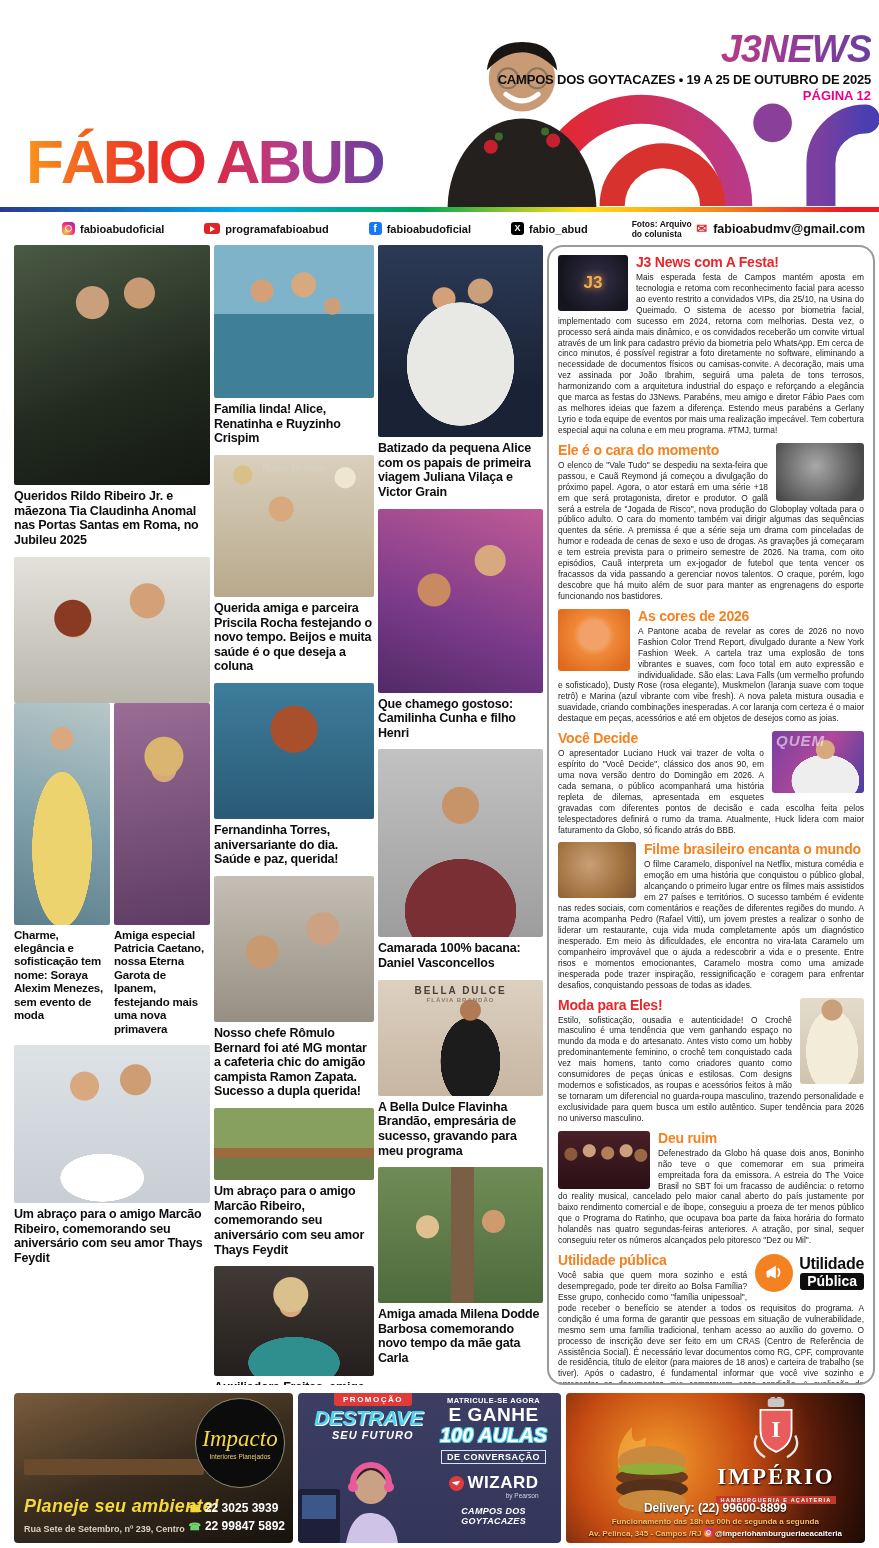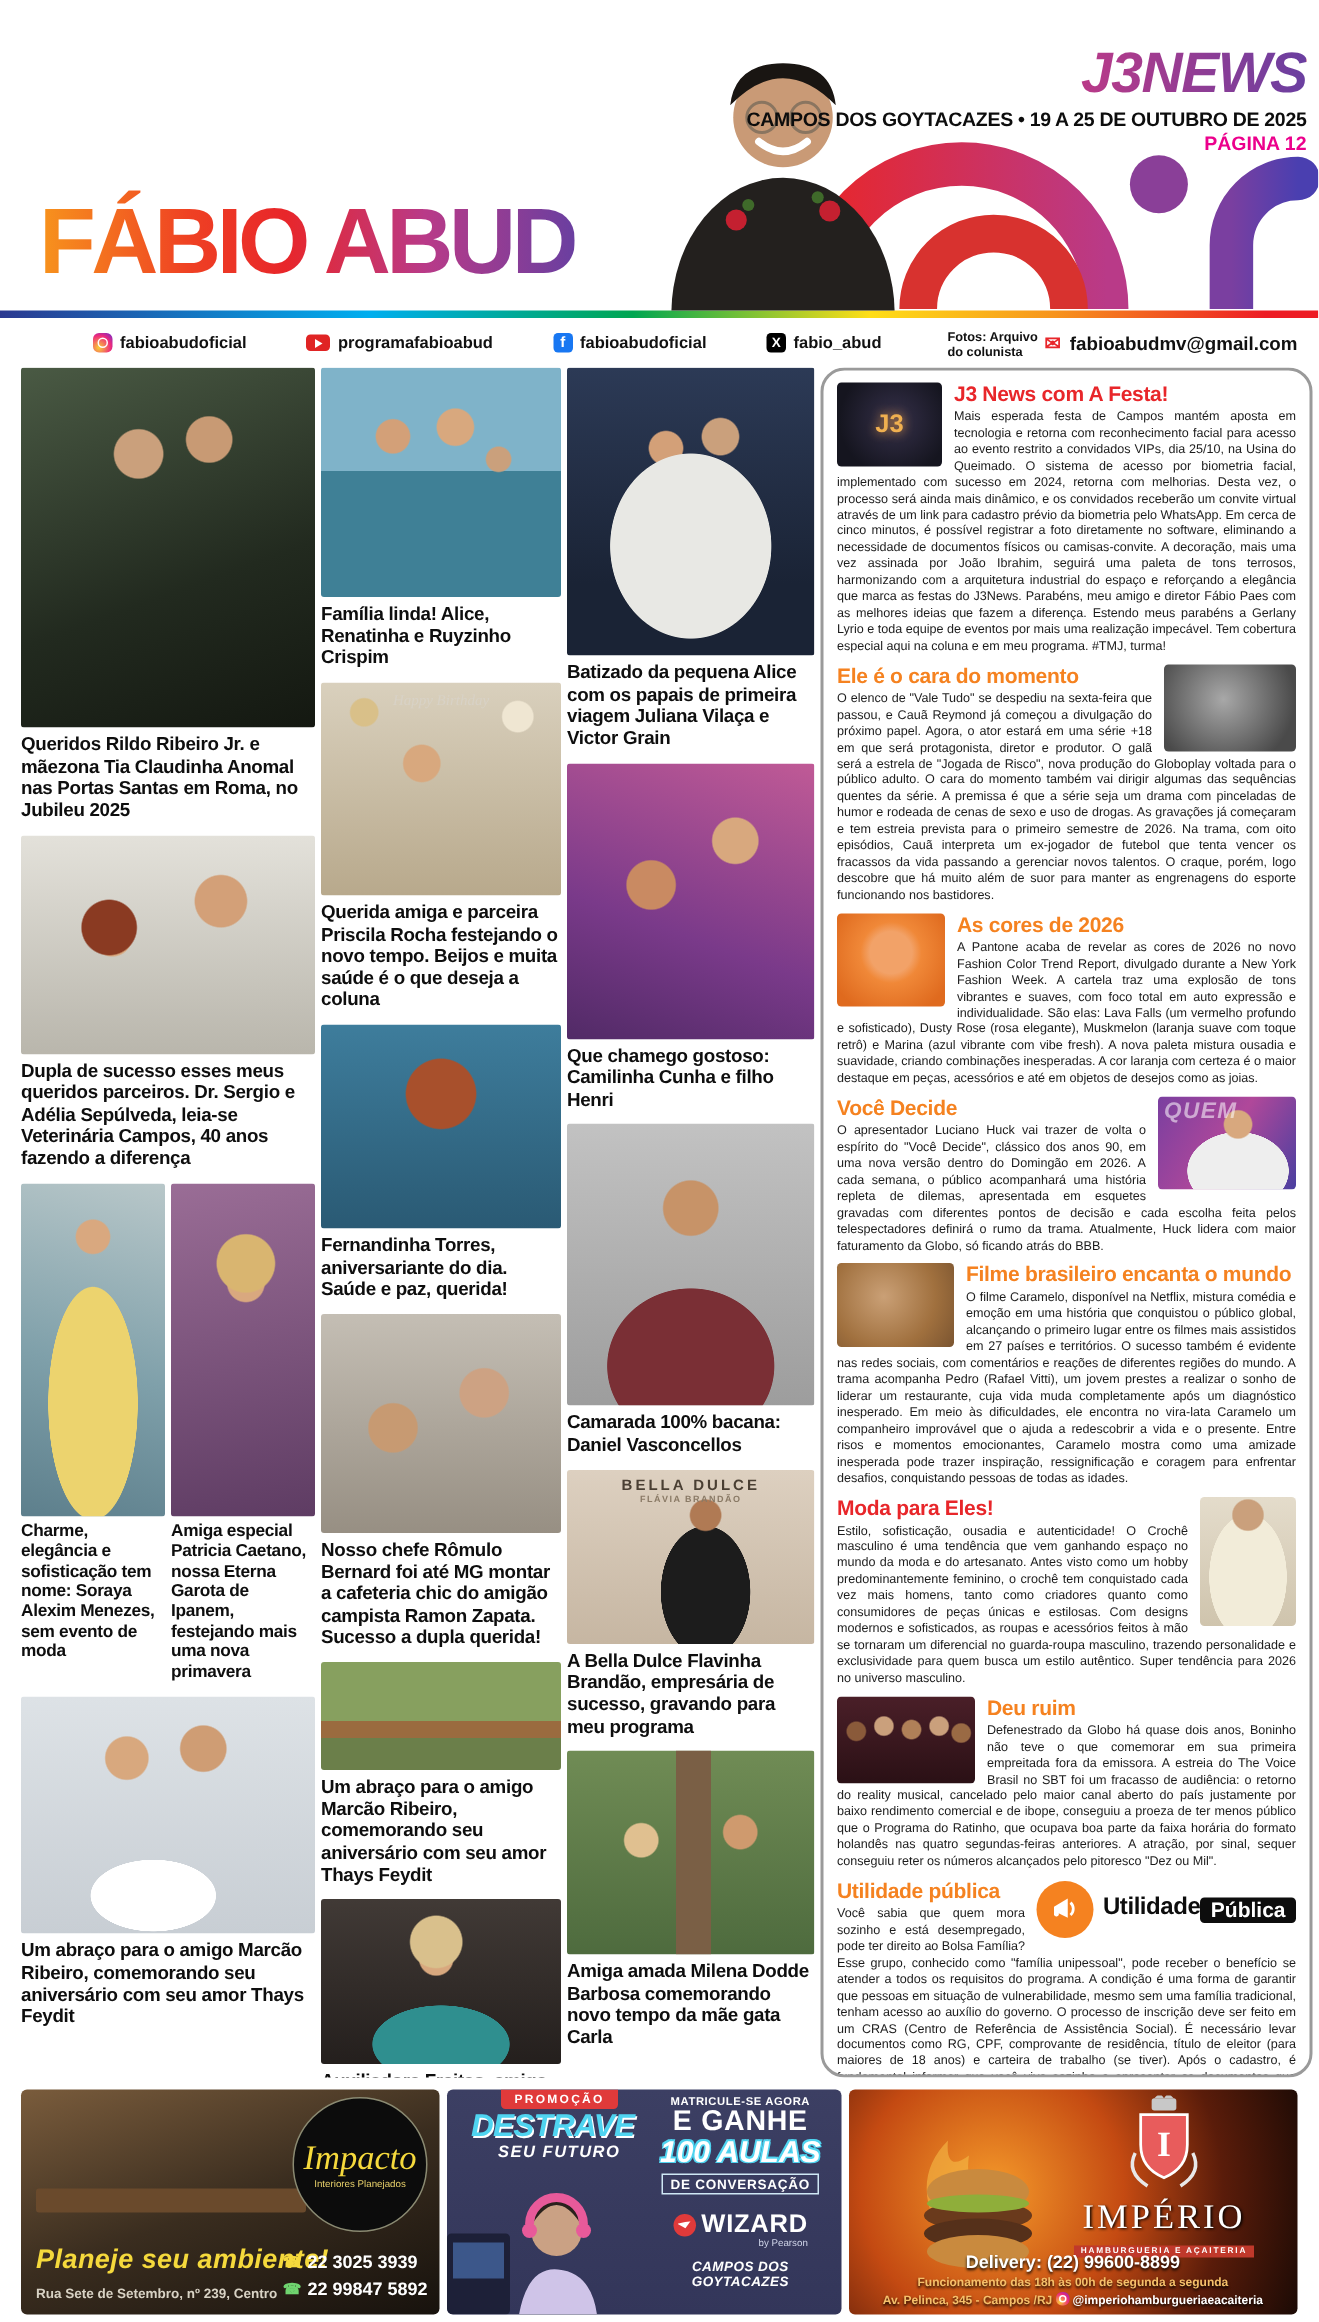--- a/index.html
+++ b/index.html
@@ -83,21 +83,21 @@
   .a1txt{position:absolute;inset:0;display:flex;align-items:center;justify-content:center;color:#f0b050;font-weight:900;font-size:17px;text-shadow:0 0 7px #f0a040}
   .a2{width:88px;height:58px;background:radial-gradient(circle at 45% 40%,#a8a8a8,#4a4a4a 80%)}
   .a3{width:72px;height:62px;background:radial-gradient(circle at 50% 42%,#f2a268 0 14px,#f08838 40%,#df6a1e 85%)}
   .a4{width:92px;height:62px;background:radial-gradient(circle at 58% 30%,#d8a87e 0 9px,transparent 10px),radial-gradient(ellipse 34px 26px at 58% 80%,#eee 0 99%,transparent 100%),linear-gradient(120deg,#7a3fa0,#b0489a 50%,#4a3fa0)}
   .a4txt{position:absolute;top:1px;left:4px;color:rgba(255,255,255,.55);font-weight:900;font-size:15px;letter-spacing:1px;font-style:italic}
   .a5{width:78px;height:56px;background:radial-gradient(circle at 40% 40%,#caa076,#a0703e 60%,#7a5430)}
   .a6{width:64px;height:86px;background:radial-gradient(circle at 50% 14%,#caa07c 0 10px,transparent 11px),radial-gradient(ellipse 26px 42px at 50% 62%,#f2ecd9 0 99%,transparent 100%),linear-gradient(180deg,#e4dccb,#cfc4ad)}
   .a7{width:92px;height:58px;background:radial-gradient(circle at 14% 40%,#8a5a3a 0 6px,transparent 7px),radial-gradient(circle at 34% 34%,#caa07c 0 6px,transparent 7px),radial-gradient(circle at 54% 38%,#b08058 0 6px,transparent 7px),radial-gradient(circle at 74% 34%,#caa07c 0 6px,transparent 7px),radial-gradient(circle at 90% 42%,#9a6a44 0 6px,transparent 7px),linear-gradient(180deg,#4a1f28,#2a1015)}
   .up-badge{float:right;display:flex;align-items:center;gap:6px;margin:2px 0 4px 8px}
   .up-icon{width:38px;height:38px;background:#f58220;border-radius:50%;display:flex;align-items:center;justify-content:center}
-  .up-words{display:flex;flex-direction:row;align-items:flex-start;line-height:1}
+  .up-words{display:flex;flex-direction:column;align-items:flex-end;line-height:1}
   .up1{font-size:16px;font-weight:800;color:#0d0d0d;letter-spacing:-0.3px}
   .up2{font-size:14px;font-weight:800;color:#fff;background:#0d0d0d;padding:1px 7px 2px;border-radius:3px;margin-top:1px}
 
   
   .ads{display:flex;gap:5px;padding:8px 14px 0}
   .ad{height:150px;border-radius:4px;position:relative;overflow:hidden}
   .ad-impacto{width:287px;background:linear-gradient(160deg,#7a5c3c,#3a2d1f 50%,#17120d)}
   .ad-impacto::before{content:"";position:absolute;left:10px;top:66px;width:180px;height:16px;background:#6a4a2c;border-radius:2px}
   .imp-logo{position:absolute;top:5px;right:8px;width:88px;height:88px;border-radius:50%;background:#0c0c0c;border:1.5px solid #8a8a72;display:flex;flex-direction:column;align-items:center;justify-content:center;text-align:center}
   .imp-brand{font-family:"Liberation Serif",serif;font-style:italic;font-size:23px;color:#f5d93c}
@@ -123,21 +123,21 @@
   .wz-bird{width:15px;height:15px;border-radius:50%;background:#e03a3a;position:relative;flex:0 0 auto}
   .wz-bird::after{content:"";position:absolute;left:3px;top:5px;width:9px;height:5px;background:#fff;clip-path:polygon(0 40%,100% 0,60% 100%)}
   .wz-brand{font-size:17px;font-weight:900;letter-spacing:0.5px}
   .wz-pearson{font-size:6.5px;color:#cfd4e8;text-align:right;padding-right:18px;margin-top:-1px}
   .wz-city{font-size:9px;font-weight:700;font-style:italic;margin-top:7px;letter-spacing:0.3px}
 
   .ad-imperio{width:308px;background:radial-gradient(circle at 32% 45%,#f59a2a,#c44a12 40%,#5a1c0a 70%,#1b0a05 100%)}
   .imp-burger{position:absolute;left:26px;top:16px;width:120px;height:120px}
   .imper-block{position:absolute;right:14px;top:4px;width:150px;text-align:center}
   .imper-shield{width:56px;height:64px}
-  .imper-name{font-family:"Liberation Serif",serif;font-size:23px;font-weight:400;color:#fff;letter-spacing:2px;text-shadow:1px 1px 2px #000;line-height:1}
+  .imper-name{font-family:"Liberation Serif",serif;font-size:23px;font-weight:700;color:#fff;letter-spacing:2px;text-shadow:1px 1px 2px #000;line-height:1}
   .imper-sub{display:inline-block;font-size:5.5px;font-weight:700;color:#fff;background:#c0392b;padding:1px 5px;letter-spacing:1.2px;margin-top:2px}
   .imper-lines{position:absolute;left:0;right:0;bottom:5px;text-align:center;text-shadow:0 1px 2px #000}
   .imper-del{font-size:12px;font-weight:800;color:#fff}
   .imper-hours{font-size:8px;font-weight:700;color:#f5c06a;margin-top:2px}
   .imper-addr{font-size:8px;font-weight:700;color:#f5c06a;margin-top:2px}
   .imper-addr .handle{color:#fff}
 </style>
 </head>
 <body>
 
@@ -213,21 +213,20 @@
 
   <main class="content">
 
     <div class="col col1">
       <figure>
         <div class="ph c1p1" style="height:240px"></div>
         <figcaption class="cap">Queridos Rildo Ribeiro Jr. e mãezona Tia Claudinha Anomal nas Portas Santas em Roma, no Jubileu 2025</figcaption>
       </figure>
       <figure>
         <div class="ph c1p2" style="height:146px"></div>
-        <figcaption class="cap">Dupla de sucesso esses meus queridos parceiros. Dr. Sergio e Adélia Sepúlveda, leia-se Veterinária Campos, 40 anos fazendo a diferença</figcaption>
       </figure>
       <div class="pair">
         <figure>
           <div class="ph c1p3a" style="height:222px"></div>
           <figcaption class="cap cap-sm">Charme, elegância e sofisticação tem nome: Soraya Alexim Menezes, sem evento de moda</figcaption>
         </figure>
         <figure>
           <div class="ph c1p3b" style="height:222px"></div>
           <figcaption class="cap cap-sm">Amiga especial Patricia Caetano, nossa Eterna Garota de Ipanem, festejando mais uma nova primavera</figcaption>
         </figure>

